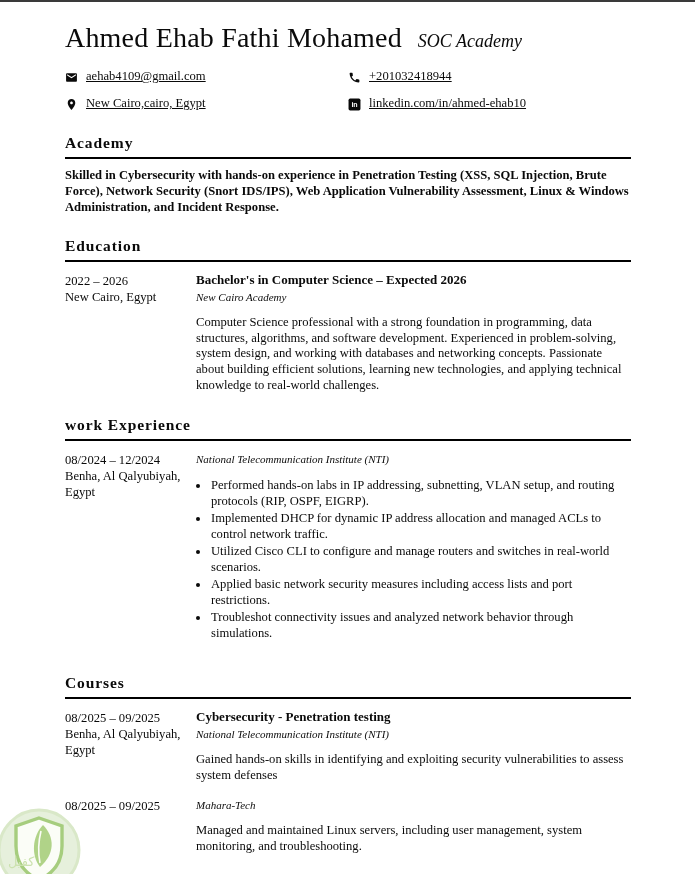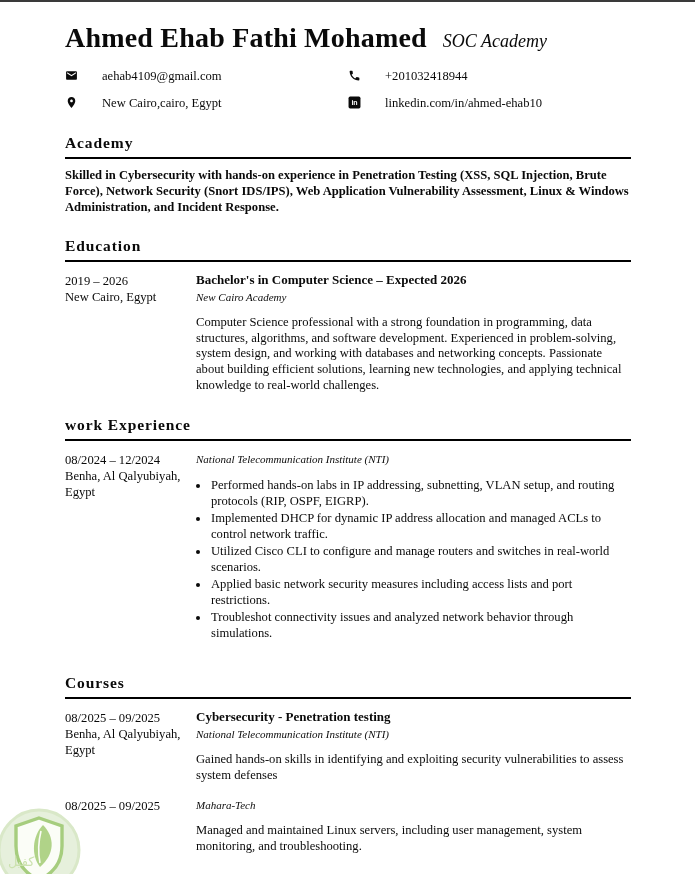--- a/index.html
+++ b/index.html
@@ -10,31 +10,31 @@
     overflow:hidden;
     position:relative;
     font-family:"Liberation Serif","DejaVu Serif",serif;
     color:#0a0a0a;
   }
   .top-edge { height:2px; background:#3a3a3a; }
   .page { padding:16px 64px 0 65px; }
 
   
   .name-row { display:flex; align-items:baseline; gap:16px; margin-top:4px; }
-  .name { font-size:28px; font-weight:bold; letter-spacing:0.2px; white-space:nowrap; }
+  .name { font-size:28px; font-weight:normal; letter-spacing:0.2px; white-space:nowrap; }
   .job-title { font-style:italic; font-size:18px; white-space:nowrap; }
 
   .contact {
     margin-top:15px;
     display:grid;
     grid-template-columns:1fr 1fr;
     row-gap:12px;
     font-size:12.6px;
   }
-  .contact-item { display:flex; align-items:flex-start; gap:24px; cursor:default; }
+  .contact-item { display:flex; align-items:flex-end; gap:8px; cursor:default;text-decoration:underline; }
   .cicon { width:13px; height:13px; flex:none; display:flex; align-items:center; justify-content:center; }
   .cicon svg { width:13px; height:13px; display:block; }
 
   
   .section { margin-top:22px; }
   .section--summary { margin-top:23px; }
   .section--courses { margin-top:31px; }
   .section-heading {
     font-size:15.5px; font-weight:bold; letter-spacing:0.9px;
     padding-bottom:5px; border-bottom:2.5px solid #000;
@@ -109,21 +109,21 @@
 
   <div class="section section--summary">
     <div class="section-heading">Academy</div>
     <div class="summary-text">Skilled in Cybersecurity with hands-on experience in Penetration Testing (XSS, SQL Injection, Brute Force), Network Security (Snort IDS/IPS), Web Application Vulnerability Assessment, Linux &amp; Windows Administration, and Incident Response.</div>
   </div>
 
   <div class="section">
     <div class="section-heading">Education</div>
     <div class="entry">
       <div class="entry-left">
-        <div>2019 – 2026</div>
+        <div>2022 – 2026</div>
         <div>New Cairo, Egypt</div>
       </div>
       <div class="entry-right">
         <div class="entry-title">Bachelor's in Computer Science – Expected 2026</div>
         <div class="entry-org">New Cairo Academy</div>
         <div class="entry-desc">Computer Science professional with a strong foundation in programming, data structures, algorithms, and software development. Experienced in problem-solving, system design, and working with databases and networking concepts. Passionate about building efficient solutions, learning new technologies, and applying technical knowledge to real-world challenges.</div>
       </div>
     </div>
   </div>
 

